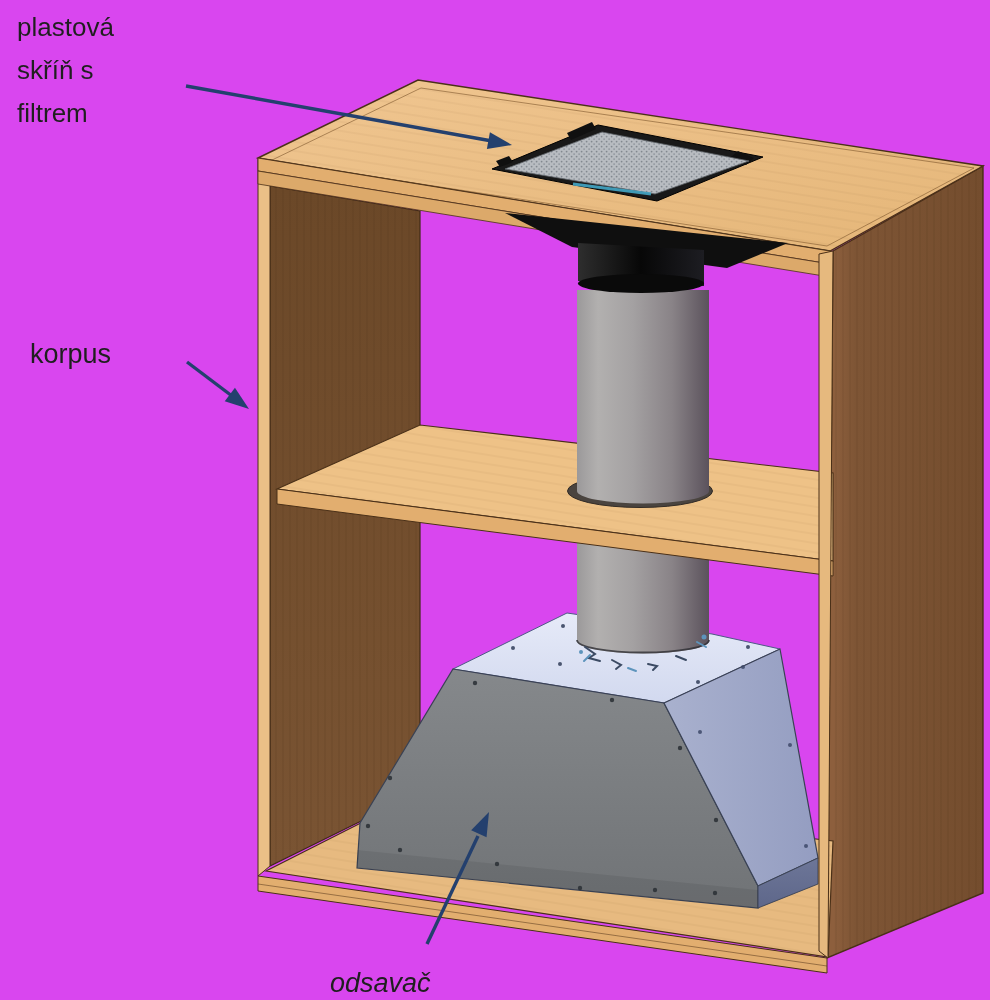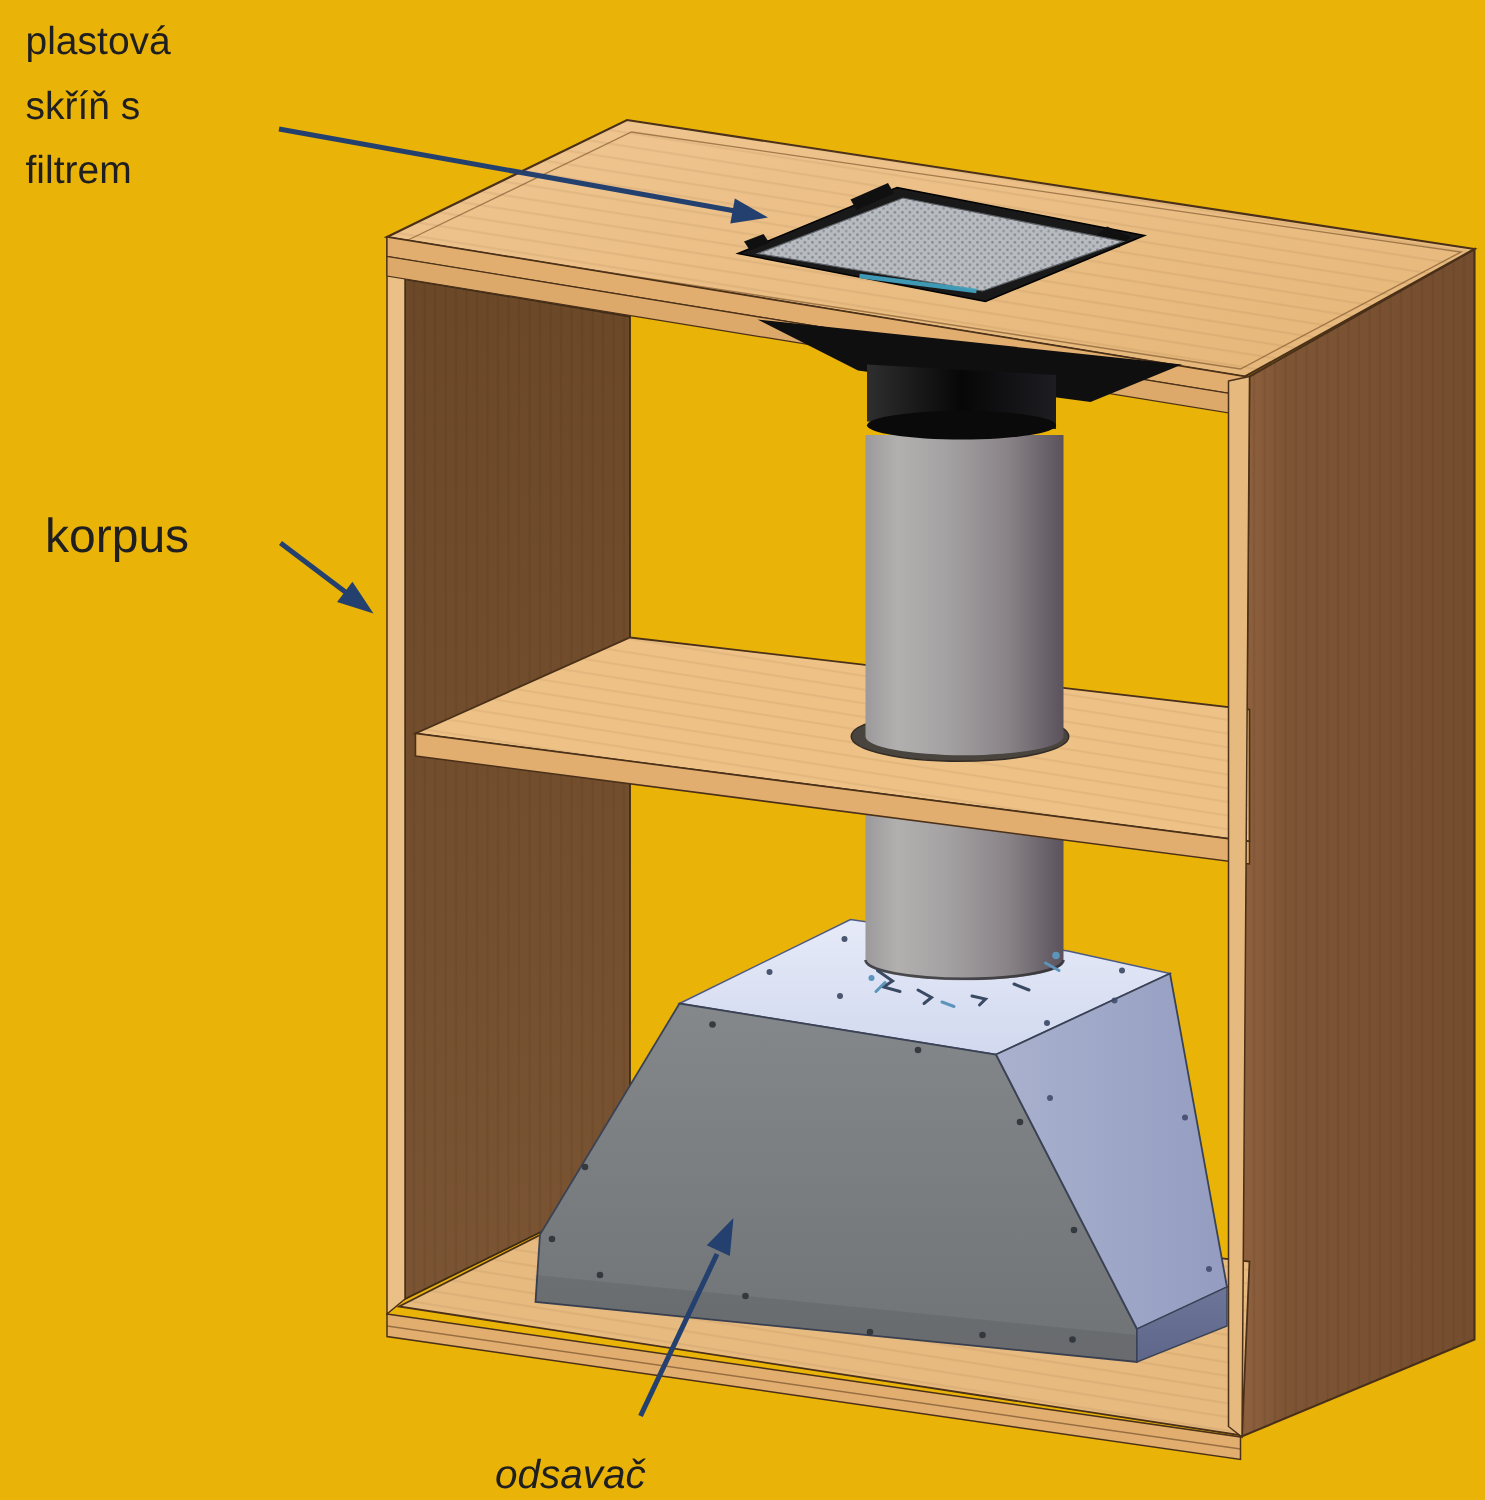--- a/index.html
+++ b/index.html
@@ -1,31 +1,31 @@
 <!DOCTYPE html>
 <html><head>
 <meta charset="utf-8">
 <style>
   html,body{margin:0;padding:0;background:#ffffff;}
   #stage{
     position:relative;
     width:990px;height:1000px;
-    background:#eab308;
+    background:#d946ef;
     overflow:hidden;
     font-family:"Liberation Sans", sans-serif;
   }
   #drawing{position:absolute;left:0;top:0;}
   .diagram-label{
     position:absolute;
     color:#1f1f1f;
     font-family:"Liberation Sans", sans-serif;
     white-space:pre-line;
   }
   #label-filter-box{left:17px;top:6px;font-size:26px;line-height:1.65;}
-  #label-korpus{left:30px;top:339px;font-size:32px;}
+  #label-korpus{left:30px;top:339px;font-size:27px;}
   #label-odsavac{left:330px;top:968px;font-size:27px;font-style:italic;}
 </style>
 </head>
 <body>
 
 <div id="stage">
 
 <svg id="drawing" width="990" height="1000" viewBox="0 0 990 1000">
   <defs>
     <linearGradient id="gradTopFace" x1="0" y1="0" x2="1" y2="1">

